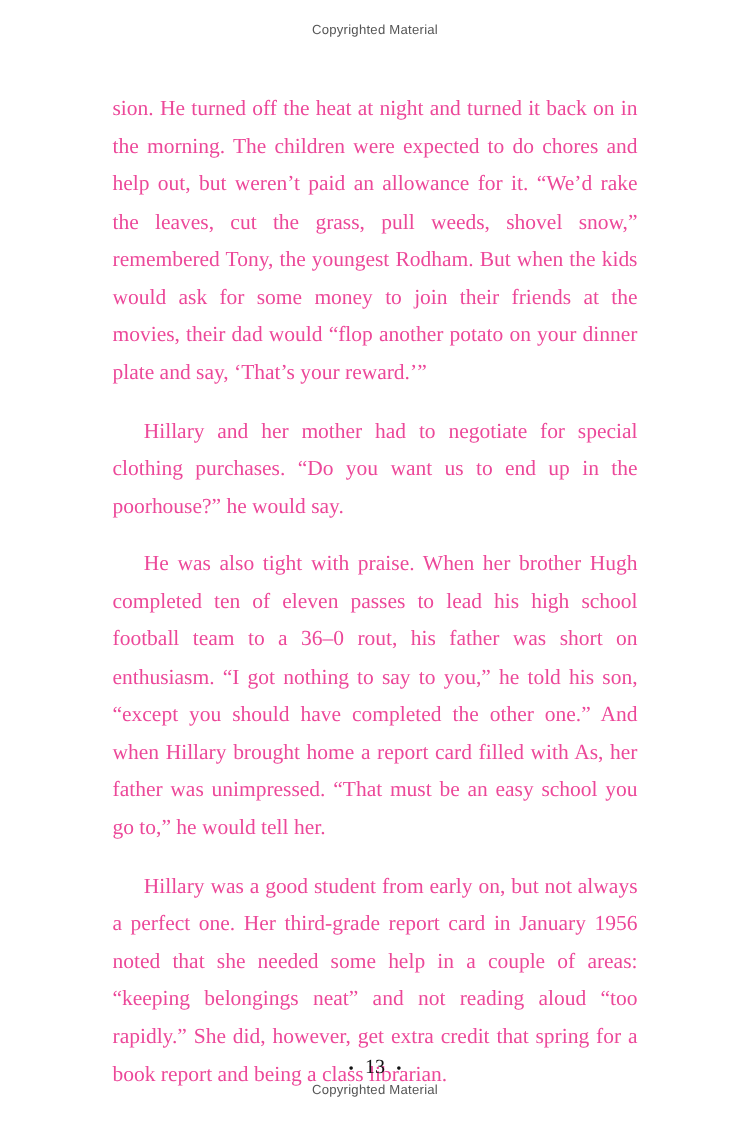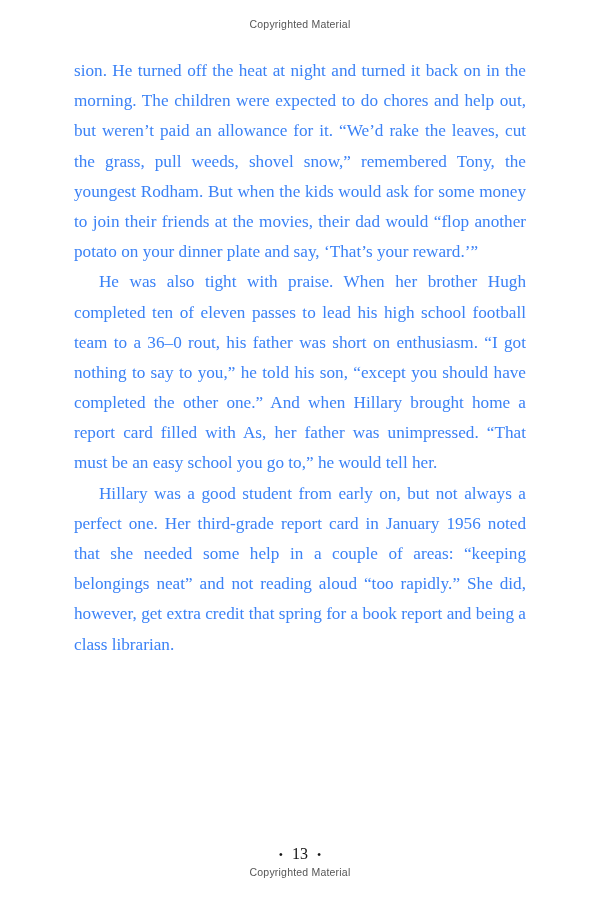--- a/index.html
+++ b/index.html
@@ -34,26 +34,26 @@
   .watermark-top { top: 18px; }
   .watermark-bottom { top: 866px; }
 
   .body-text {
     position: absolute;
     left: 74px;
     top: 56px;
     width: 452px;
   }
   .para {
-    margin: 0;
+    margin: 16px;
     font-size: 17.2px;
     line-height: 1.755;
     text-align: justify;
     text-justify: inter-word;
-    color: #3b82f6;
+    color: #ec4899;
     hyphens: manual;
   }
   .para + .para {
     text-indent: 1.45em;
   }
   .footer {
     position: absolute;
     left: 0;
     top: 845px;
     width: 100%;
@@ -71,20 +71,21 @@
 </style>
 </head>
 <body>
 
 <div class="page">
 
   <div class="watermark watermark-top">Copyrighted Material</div>
 
   <div class="body-text">
     <p class="para">sion. He turned off the heat at night and turned it back on in the morning. The children were expected to do chores and help out, but weren’t paid an allowance for it. “We’d rake the leaves, cut the grass, pull weeds, shovel snow,” remembered Tony, the youngest Rodham. But when the kids would ask for some money to join their friends at the movies, their dad would “flop another potato on your dinner plate and say, ‘That’s your reward.’”</p>
+    <p class="para">Hillary and her mother had to negotiate for special clothing purchases. “Do you want us to end up in the poorhouse?” he would say.</p>
     <p class="para">He was also tight with praise. When her brother Hugh completed ten of eleven passes to lead his high school football team to a 36–0 rout, his father was short on enthusiasm. “I got nothing to say to you,” he told his son, “except you should have completed the other one.” And when Hillary brought home a report card filled with As, her father was unimpressed. “That must be an easy school you go to,” he would tell her.</p>
     <p class="para">Hillary was a good student from early on, but not always a perfect one. Her third-grade report card in January 1956 noted that she needed some help in a couple of areas: “keeping belongings neat” and not reading aloud “too rapidly.” She did, however, get extra credit that spring for a book report and being a class librarian.</p>
   </div>
 
   <div class="footer">
     <span class="dot">•</span><span>13</span><span class="dot">•</span>
   </div>
 
   <div class="watermark watermark-bottom">Copyrighted Material</div>
 

